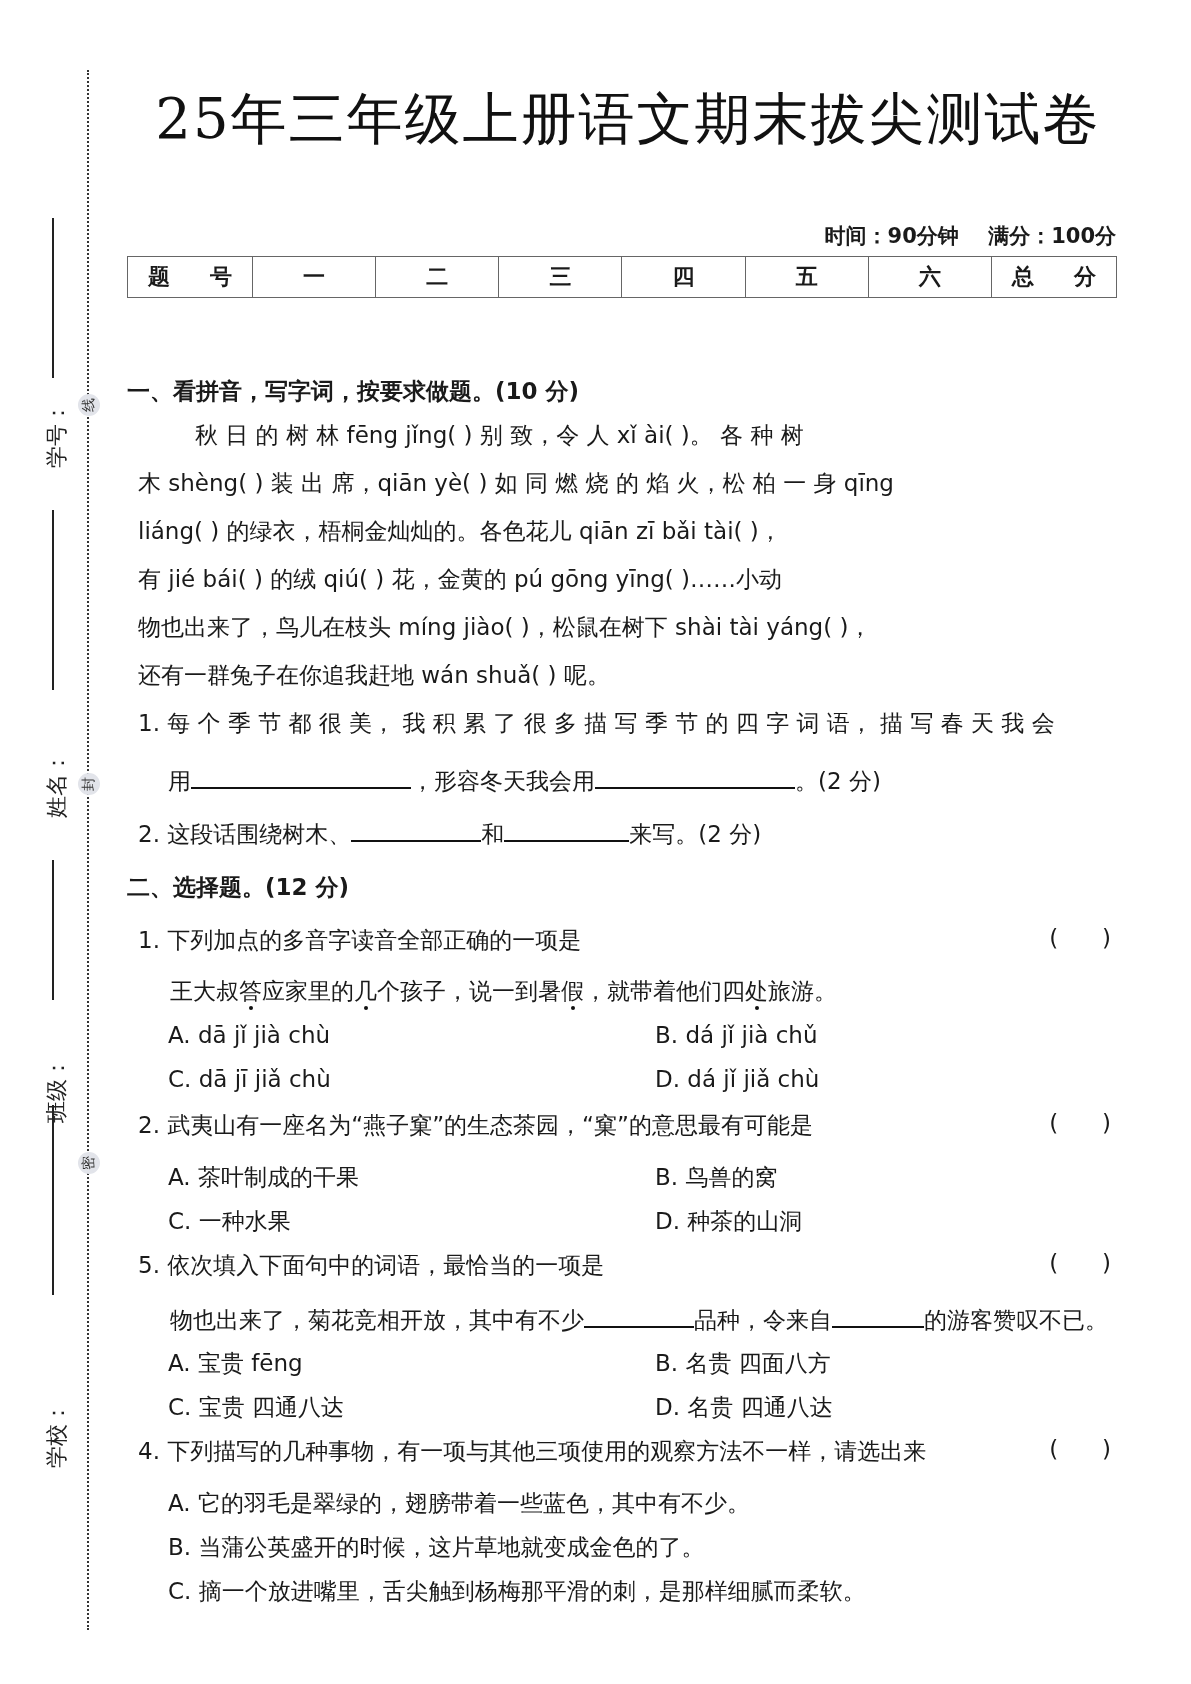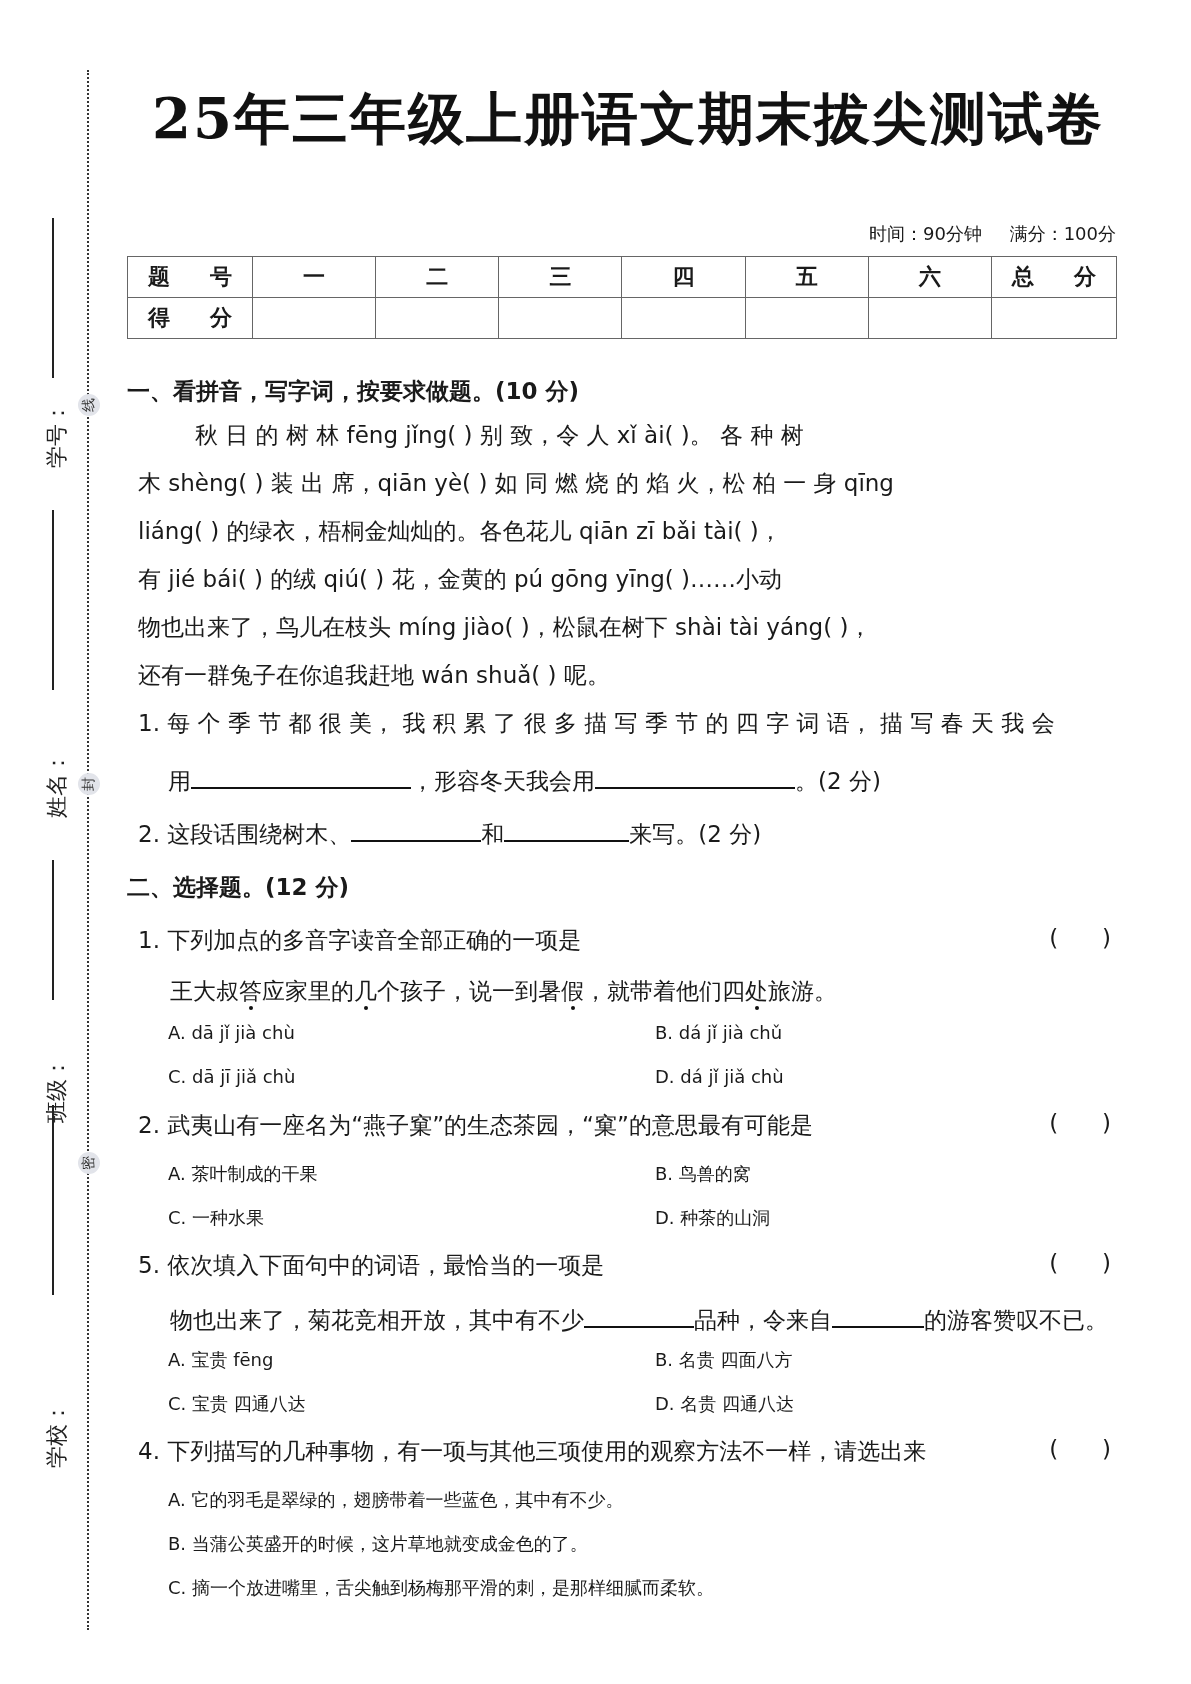--- a/index.html
+++ b/index.html
@@ -8,34 +8,34 @@
 
   
   .margin { position:absolute; left:0; top:0; width:110px; height:1684px; }
   .dotline { position:absolute; left:87px; top:70px; height:1560px; border-left:2px dotted #333; }
   .seal { position:absolute; left:78px; width:22px; height:22px; border-radius:50%; background:#e2e4ea;
           font-size:14px; display:flex; align-items:center; justify-content:center; color:#333; transform:rotate(-90deg); }
   .mfield { position:absolute; left:24px; transform:rotate(-90deg); transform-origin:center; font-size:22px; color:#222; white-space:nowrap;
             font-family:"DejaVu Serif", serif; }
   .mline { position:absolute; left:52px; width:0; border-left:2px solid #222; }
 
-  .title { position:absolute; left:138px; top:82px; width:980px; text-align:center; font-size:56px; font-weight:bold;
+  .title { position:absolute; left:138px; top:82px; width:980px; text-align:center; font-size:56px; font-weight:normal;
            letter-spacing:2px; font-family:"DejaVu Serif", serif; color:#111; }
-  .meta { position:absolute; right:75px; top:222px; font-size:18px; font-weight:normal; }
+  .meta { position:absolute; right:75px; top:222px; font-size:21px; font-weight:bold; }
   .meta span { margin-left:22px; }
 
   table.score { position:absolute; left:127px; top:256px; width:990px; border-collapse:collapse; }
   table.score td { border:1px solid #666; height:38px; text-align:center; font-size:22px; font-weight:bold; }
   table.score td.rh { text-align:justify; text-align-last:justify; padding:0 20px; width:84px; }
 
   .sec { position:absolute; left:127px; font-size:23px; font-weight:bold; }
   .p { position:absolute; left:138px; font-size:23px; white-space:nowrap; }
   .blank { display:inline-block; border-bottom:2px solid #111; height:22px; vertical-align:baseline; }
   .paren { position:absolute; right:80px; font-size:23px; white-space:pre; }
-  .opt { position:absolute; font-size:18px; white-space:nowrap; }
+  .opt { position:absolute; font-size:23px; white-space:nowrap; }
   .dot { position:relative; }
   .dot::after { content:""; position:absolute; left:50%; bottom:-6px; width:4px; height:4px; background:#111; border-radius:50%; margin-left:-2px; }
 </style>
 </head>
 <body>
 
 <div class="margin">
   <div class="dotline"></div>
   <div class="seal" style="top:394px">线</div>
   <div class="seal" style="top:773px">封</div>
@@ -61,30 +61,20 @@
   <tbody>
       <tr>
     <td class="rh">题　号</td>
     <td>一</td>
     <td>二</td>
     <td>三</td>
     <td>四</td>
     <td>五</td>
     <td>六</td>
     <td class="rh">总　分</td>
-  </tr>
-  <tr>
-    <td class="rh">得　分</td>
-    <td></td>
-    <td></td>
-    <td></td>
-    <td></td>
-    <td></td>
-    <td></td>
-    <td></td>
   </tr>
 </tbody>
   </table>
 
 <div class="sec" style="top:376px">一、看拼音，写字词，按要求做题。(10 分)</div>
 <div class="p" style="top:420px;left:195px">秋 日 的 树 林 fēng  jǐng(          ) 别 致，令 人 xǐ  ài(          )。 各 种 树</div>
 <div class="p" style="top:468px">木 shèng(        ) 装 出 席，qiān  yè(          ) 如 同 燃 烧 的 焰 火，松 柏 一 身 qīng</div>
 <div class="p" style="top:516px">liáng(          ) 的绿衣，梧桐金灿灿的。各色花儿 qiān  zī  bǎi  tài(                  )，</div>
 <div class="p" style="top:564px">有 jié  bái(         ) 的绒 qiú(      ) 花，金黄的 pú  gōng  yīng(                   )……小动</div>
 <div class="p" style="top:612px">物也出来了，鸟儿在枝头 míng  jiào(         )，松鼠在树下 shài  tài  yáng(                )，</div>

